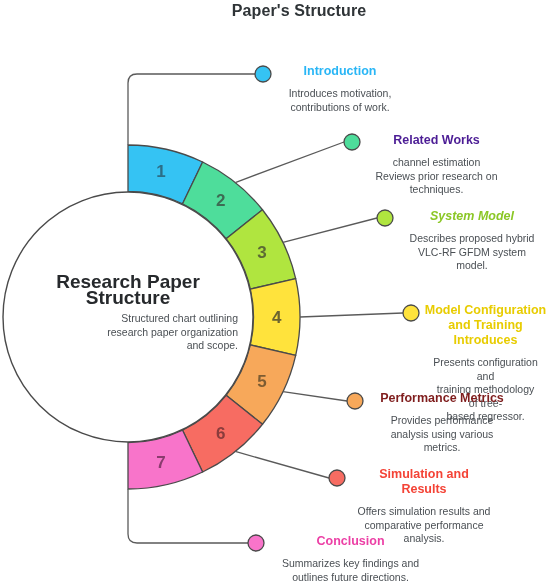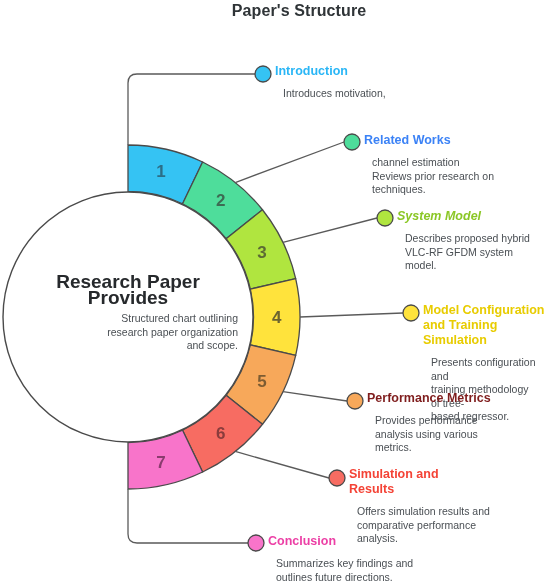--- a/index.html
+++ b/index.html
@@ -34,20 +34,21 @@
     padding-left: 24px;
   }
   svg#donut-svg {
     position: absolute;
     left: 0; top: 0;
     width: 550px;
     height: 581px;
   }
   .label-block {
     position: absolute;
+    text-align: center;
   }
   .label-title {
     font-size: 12.5px;
     font-weight: bold;
     line-height: 15px;
     margin: 0 0 4px 0;
   }
   .label-desc {
     font-size: 10.5px;
     line-height: 13.5px;
@@ -118,39 +119,40 @@
         <circle cx="385" cy="218" r="8" fill="#b0e53f" stroke="#4a4a4a" stroke-width="1.3"></circle>
         <circle cx="411" cy="313" r="8" fill="#ffe33c" stroke="#4a4a4a" stroke-width="1.3"></circle>
         <circle cx="355" cy="401" r="8" fill="#f7a85a" stroke="#4a4a4a" stroke-width="1.3"></circle>
         <circle cx="337" cy="478" r="8" fill="#f76c62" stroke="#4a4a4a" stroke-width="1.3"></circle>
         <circle cx="256" cy="543" r="8" fill="#f874ca" stroke="#4a4a4a" stroke-width="1.3"></circle>
       </g>
   </svg>
 
   <div class="center-title" style="left:18px; top:274px; width:220px;">
     <div>Research Paper</div>
-    <div>Provides</div>
+    <div>Structure</div>
   </div>
   <div class="center-desc" style="left:18px; top:312px; width:220px;">
     <div>Structured chart outlining</div>
     <div>research paper organization</div>
     <div>and scope.</div>
   </div>
 
   <div id="labels">
       <div class="label-block" style="left: 275px; top: 64px; width: 130px;">
         <div class="label-title" style="color: rgb(41, 182, 246);">
           <div>Introduction</div>
         </div>
         <div class="label-desc">
           <div>Introduces motivation,</div>
+          <div>contributions of work.</div>
         </div>
       </div>
       <div class="label-block" style="left: 364px; top: 133px; width: 145px;">
-        <div class="label-title" style="color: #3b82f6;">
+        <div class="label-title" style="color: #4c1d95;">
           <div>Related Works</div>
         </div>
         <div class="label-desc">
           <div>channel estimation</div>
           <div>Reviews prior research on</div>
           <div>techniques.</div>
         </div>
       </div>
       <div class="label-block" style="left: 397px; top: 209px; width: 150px;">
         <div class="label-title" style="color: rgb(139, 199, 38); font-style: italic;">
@@ -158,21 +160,21 @@
         </div>
         <div class="label-desc">
           <div>Describes proposed hybrid</div>
           <div>VLC-RF GFDM system model.</div>
         </div>
       </div>
       <div class="label-block" style="left: 423px; top: 303px; width: 125px;">
         <div class="label-title" style="color: rgb(232, 204, 0);">
           <div>Model Configuration</div>
           <div>and Training</div>
-          <div>Simulation</div>
+          <div>Introduces</div>
         </div>
         <div class="label-desc">
           <div>Presents configuration and</div>
           <div>training methodology of tree-</div>
           <div>based regressor.</div>
         </div>
       </div>
       <div class="label-block" style="left: 367px; top: 391px; width: 150px;">
         <div class="label-title" style="color: #7f1d1d;">
           <div>Performance Metrics</div>

